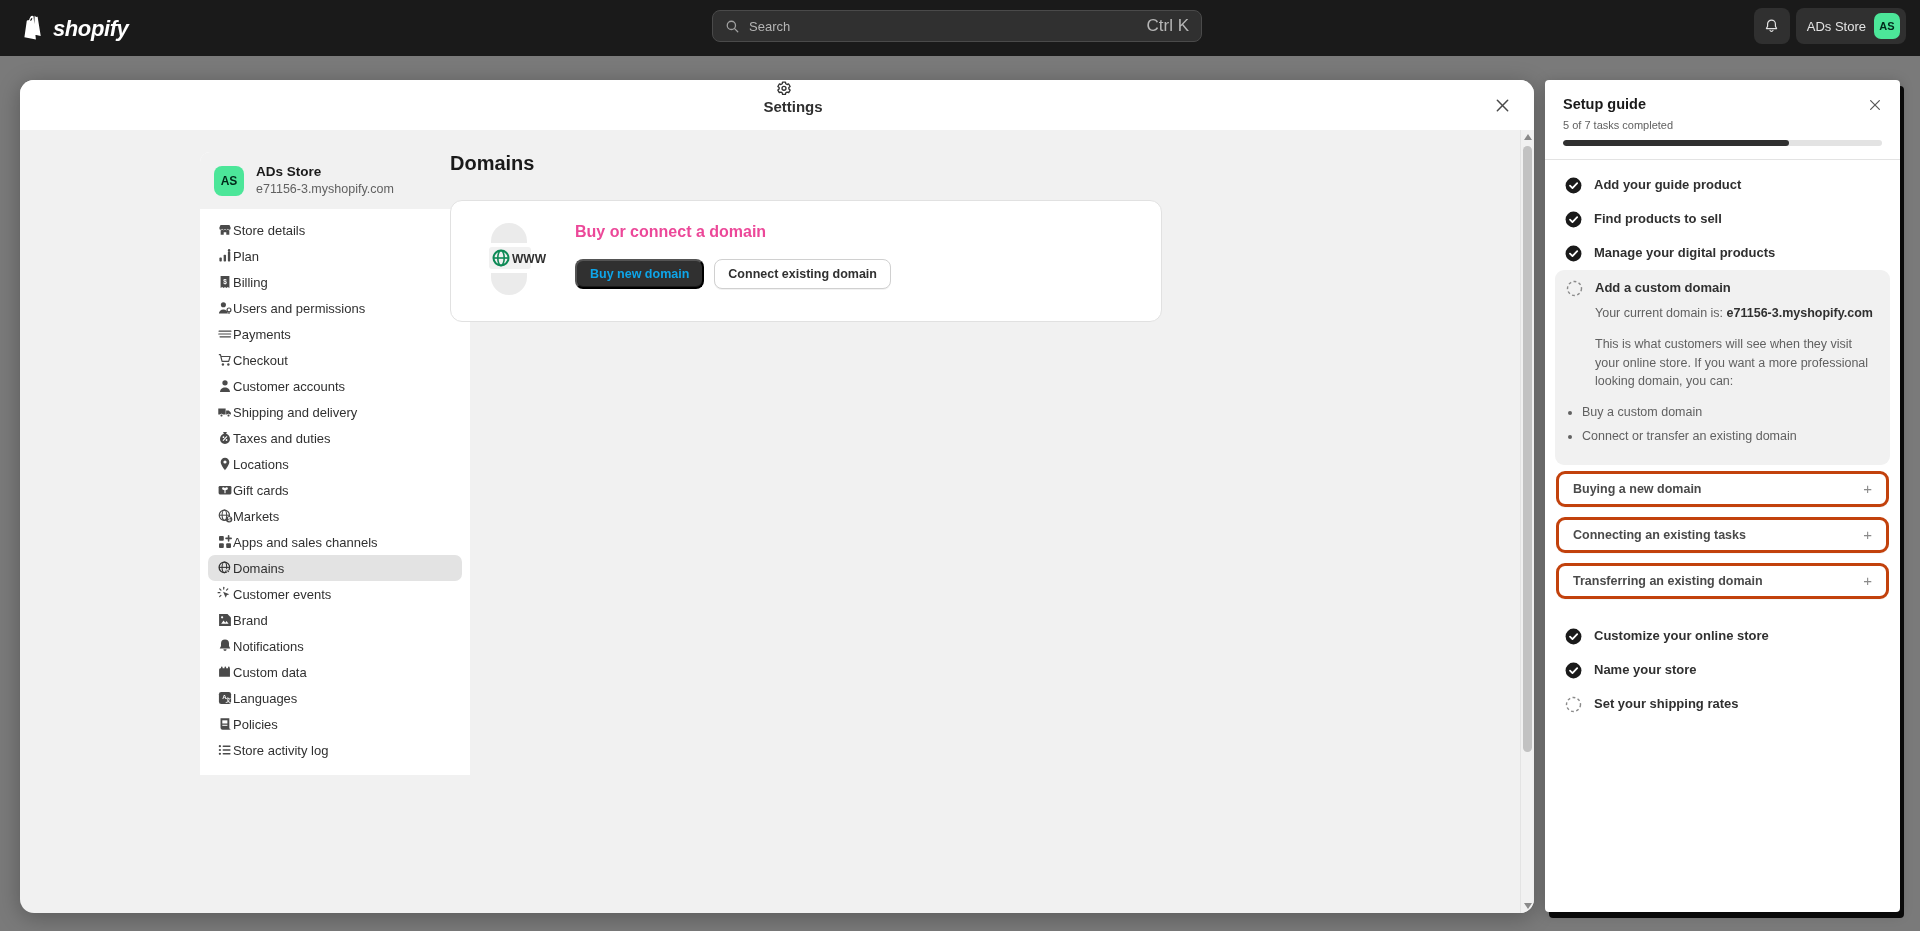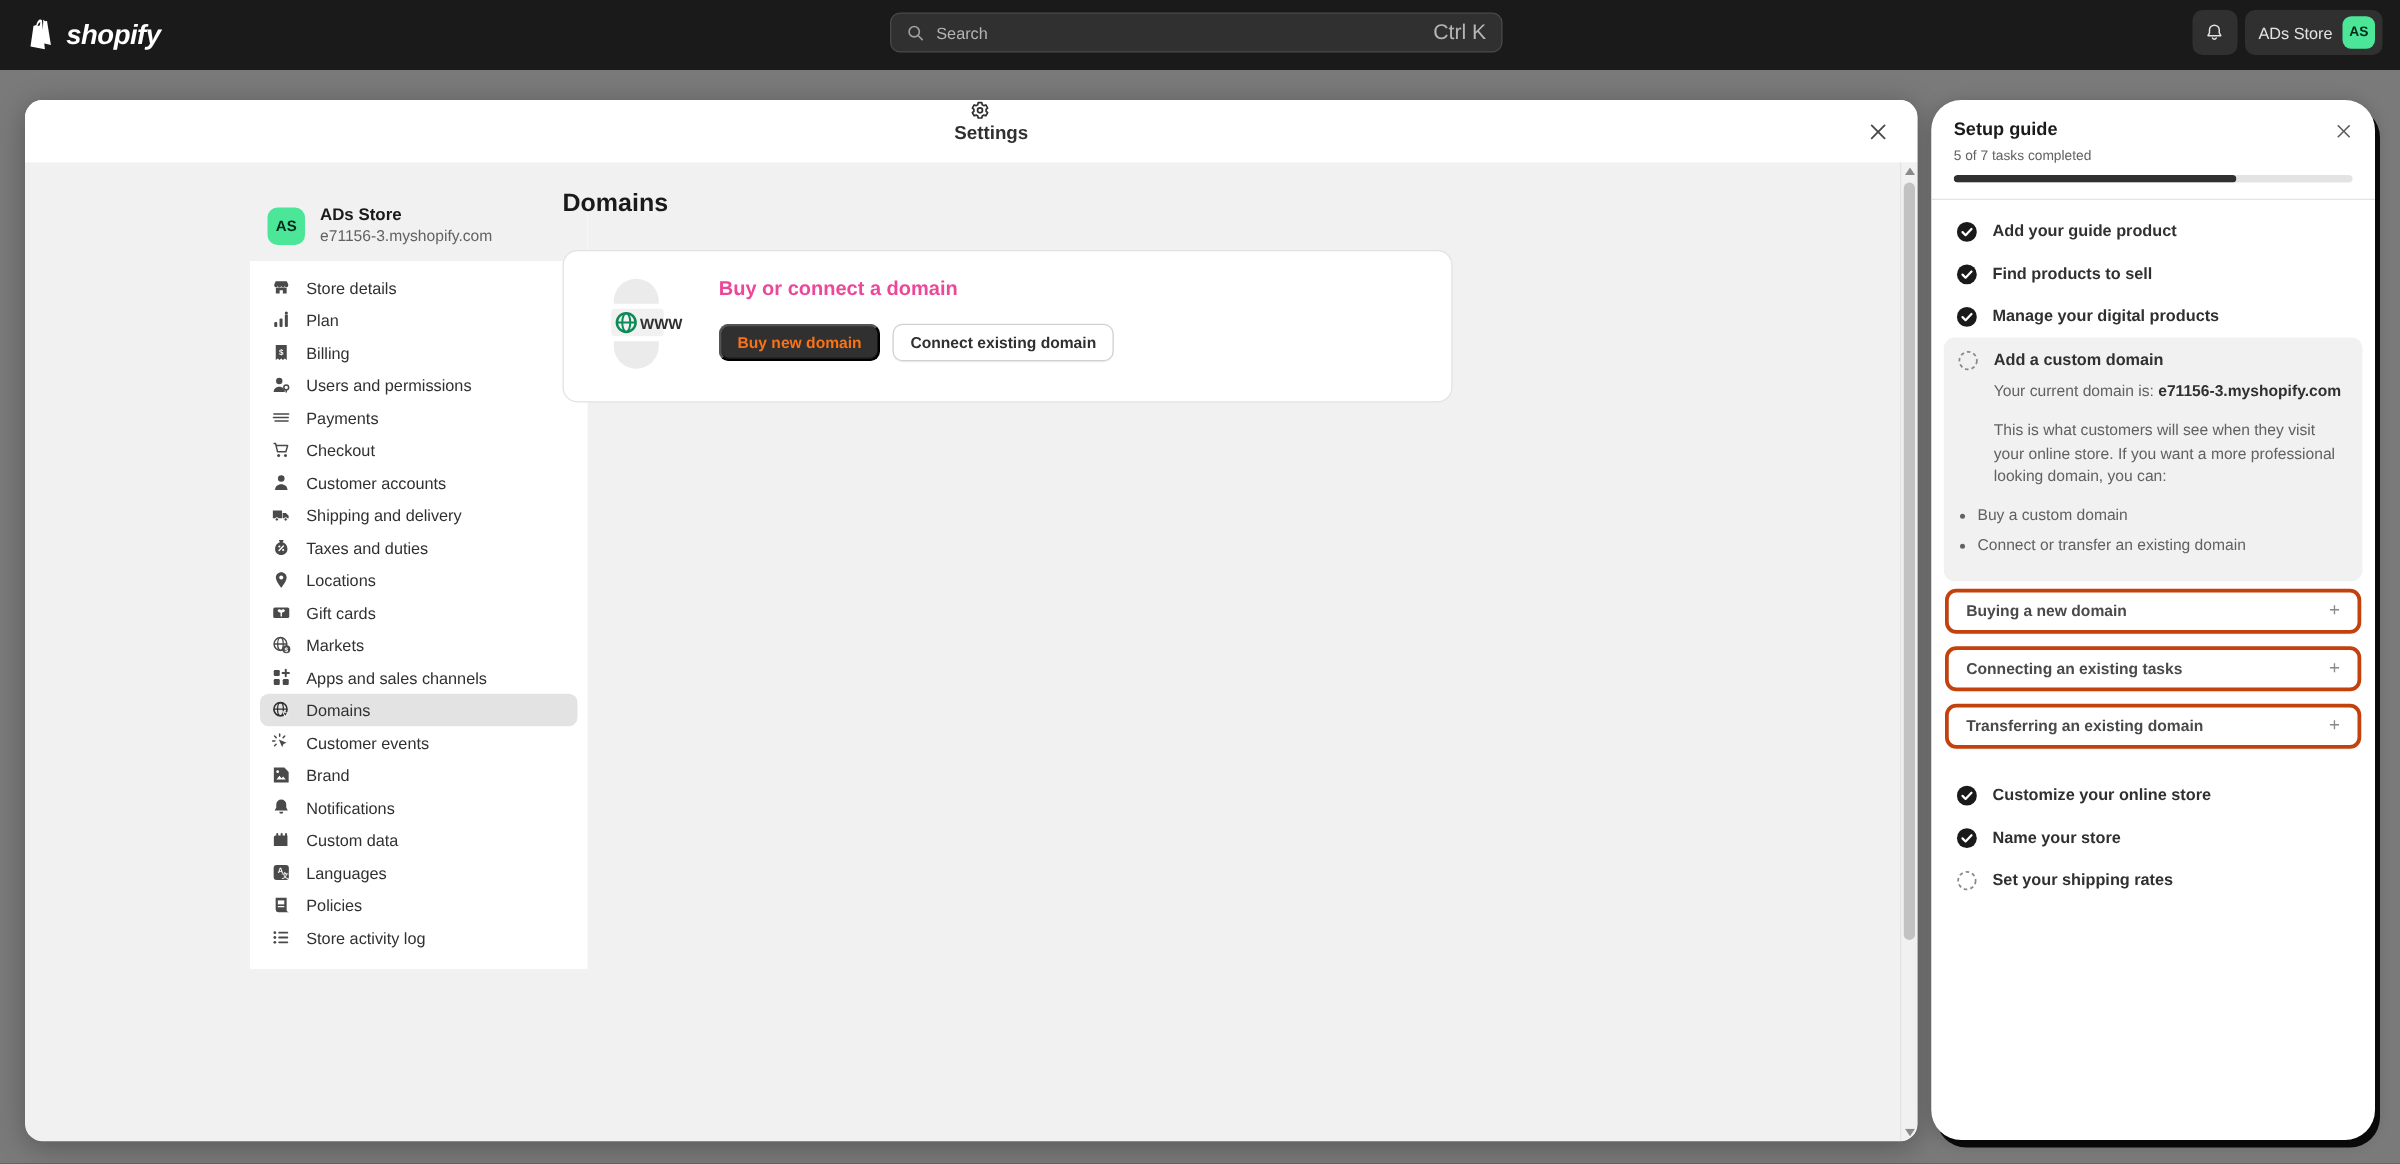--- a/index.html
+++ b/index.html
@@ -124,21 +124,21 @@
     width: 30px; height: 30px; border-radius: 8px;
     background: #4ce699; color: #00291a;
     font-size: 12px; font-weight: 600;
     display: flex; align-items: center; justify-content: center;
     flex: none;
   }
   .store-row .txt .nm { font-size: 13.5px; font-weight: 700; color: #1a1a1a; line-height: 1.25; }
   .store-row .txt .dm { font-size: 12.5px; color: #616161; line-height: 1.3; }
   .nav-list { padding: 8px 8px 12px; background: #fff; }
   .nav-item {
-    display: flex; align-items: center; gap: 12px;
+    display: flex; align-items: center; gap: 0;
     height: 26px; padding: 0 8px;
     border-radius: 7px; margin-bottom: 0;
     font-size: 13px; color: #303030;
   }
   .nav-item + .nav-item { margin-top: 0; }
   .nav-item.active { background: #e3e3e3; }
   .nav-item .ico {
     width: 17px; height: 17px; flex: none;
     display: flex; align-items: center; justify-content: center;
     color: #4a4a4a;
@@ -171,21 +171,21 @@
   }
   .domain-txt p {
     font-size: 13px; color: #616161; line-height: 1.55; max-width: 590px;
   }
   .btn-row { display: flex; gap: 10px; margin-top: 18px; }
   .btn {
     height: 30px; border-radius: 8px;
     display: inline-flex; align-items: center;
     padding: 0 13px; font-size: 12.5px; font-weight: 600;
   }
-  .btn-primary { background: #303030; color: #f97316; box-shadow: 0 -1px 0 0 #1a1a1a inset; }
+  .btn-primary { background: #303030; color: #0ea5e9; box-shadow: 0 -1px 0 0 #1a1a1a inset; }
   .btn-secondary {
     background: #fff; color: #303030;
     border: 1px solid #d0d0d0;
     box-shadow: 0 1px 0 0 rgba(0,0,0,.05);
   }
 
   
   .m-scroll {
     position: absolute; right: 0; top: 0;
     width: 14px; height: 783px;
@@ -198,21 +198,21 @@
   .m-scroll .thumb {
     width: 9px; border-radius: 5px; background: #c2c2c2;
     margin-top: 2px; height: 606px;
   }
   .m-scroll .arrow.bottom { margin-top: auto; }
 
   
   .setup-guide {
     position: absolute; left: 1545px; top: 80px;
     width: 355px; height: 832px;
-    background: #fff; border-radius: 24px;
+    background: #fff; border-radius: 4px;
     box-shadow: 4px 6px 0 0 rgba(0,0,0,.92), 0 2px 14px rgba(0,0,0,.2);
     overflow: hidden;
   }
   .sg-head { padding: 16px 18px 13px; position: relative; }
   .sg-title { font-size: 14.5px; font-weight: 700; color: #1a1a1a; }
   .sg-sub { font-size: 11px; color: #616161; margin-top: 7px; }
   .sg-close {
     position: absolute; right: 14px; top: 14px;
     width: 22px; height: 22px;
     display: flex; align-items: center; justify-content: center;

